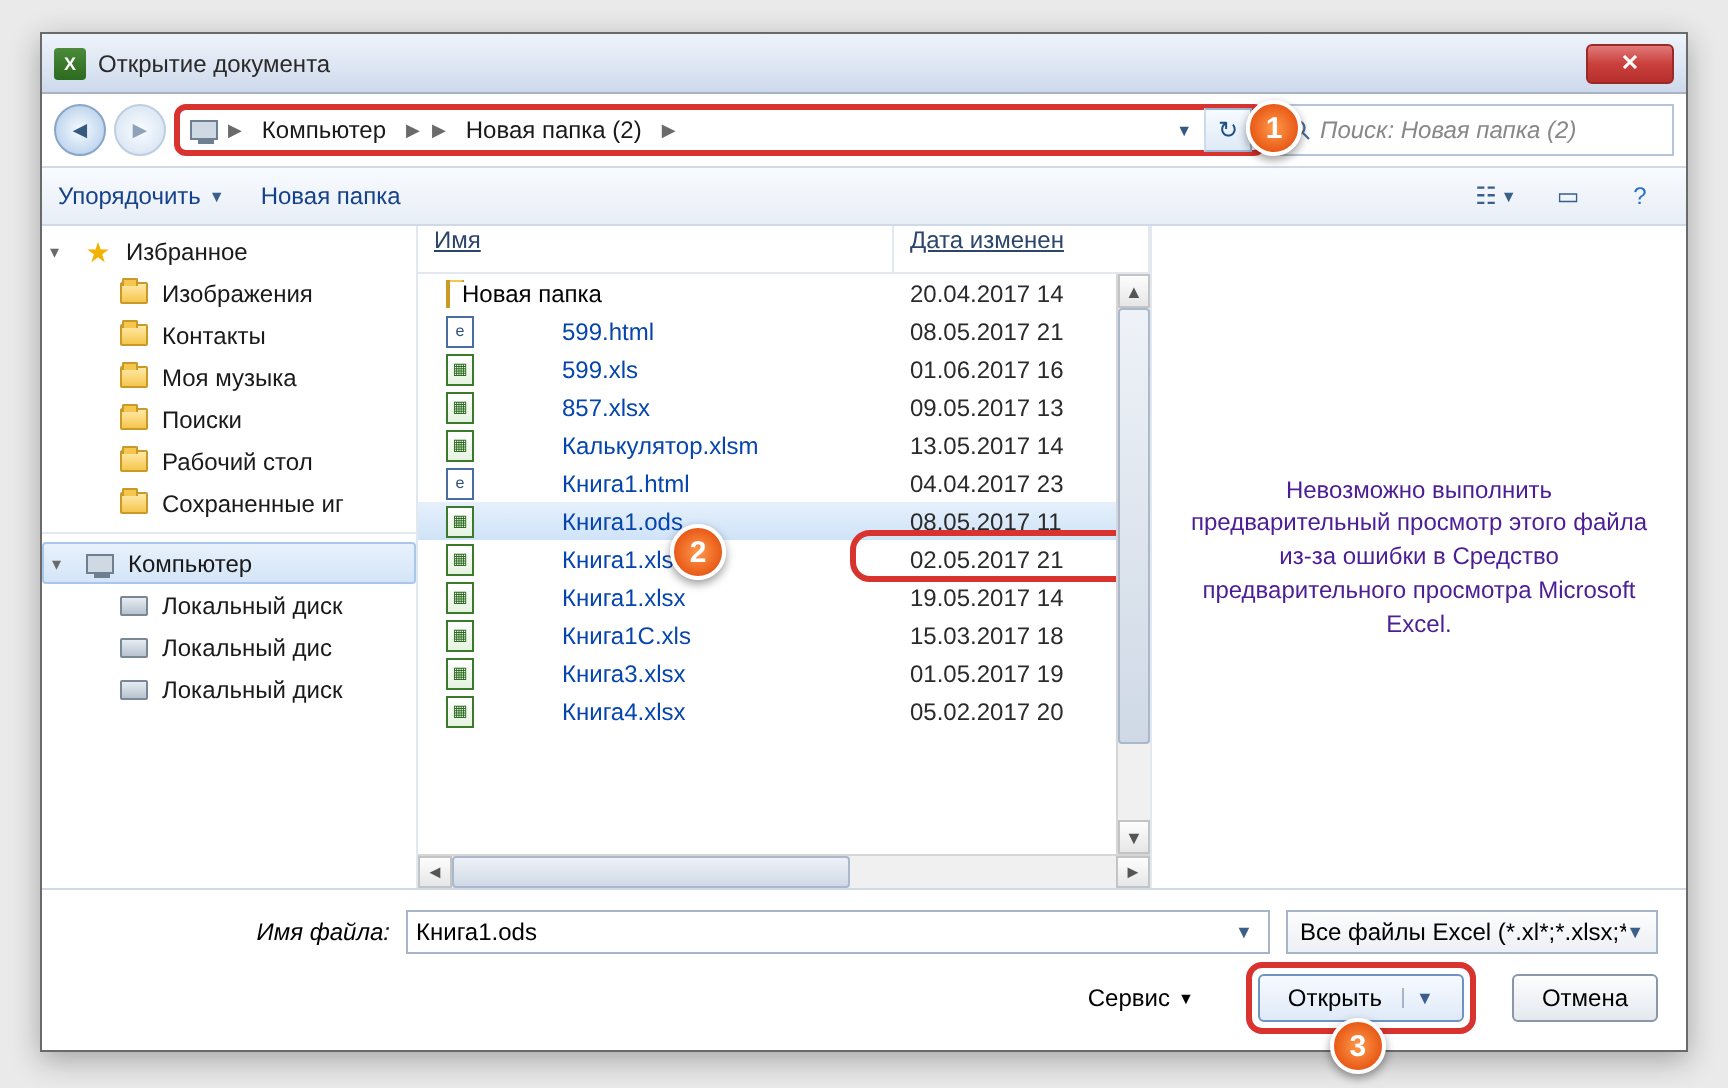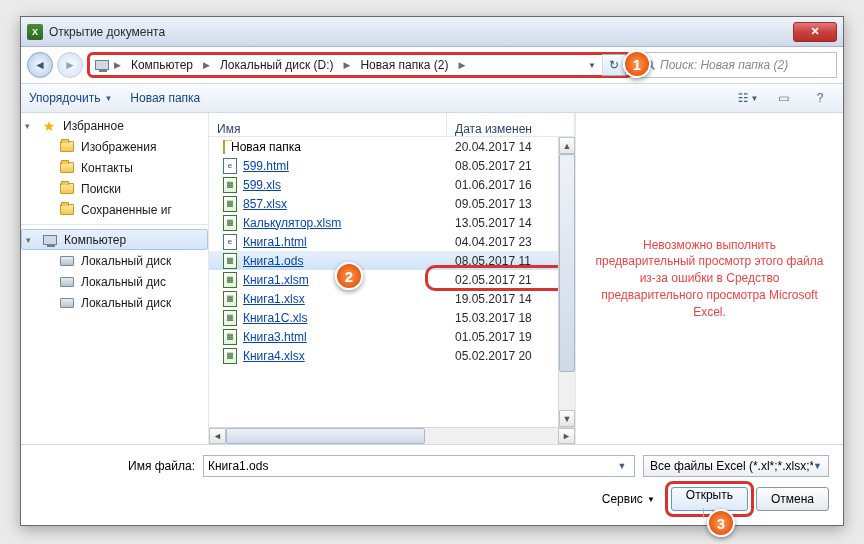--- a/index.html
+++ b/index.html
@@ -37,54 +37,54 @@
   .nav-item.sel{background:linear-gradient(#e8f1fb,#d4e5f8);border:1px solid #a9c7ea;border-radius:2px;height:21px;}
   .nav .divider{height:1px;background:#e3e7ee;margin:4px 0;}
   .folder-ico{background:linear-gradient(#ffe9a8,#f5c64e);border-radius:1px;width:14px;height:11px;border:1px solid #c99a28;position:relative;}
   .folder-ico:before{content:"";position:absolute;top:-3px;left:0;width:6px;height:3px;background:#f5c64e;border:1px solid #c99a28;border-bottom:none;border-radius:1px 1px 0 0;}
   .star-ico{color:#f2b200;font-size:14px;}
   .pc-ico{width:14px;height:10px;background:#cfd9e4;border:1px solid #6f7f92;position:relative;}
   .pc-ico:after{content:"";position:absolute;bottom:-3px;left:3px;width:8px;height:2px;background:#6f7f92;}
   .drive-ico{width:14px;height:10px;background:linear-gradient(#e6ecf2,#b8c3d0);border:1px solid #7a8896;border-radius:1px;}
   .filelist{flex:1;display:flex;flex-direction:column;min-width:0;}
   .colhead{height:24px;display:flex;align-items:center;border-bottom:1px solid #e3e7ee;color:#2c466b;}
-  .colhead .col{padding:0 8px;border-right:1px solid #e3e7ee;height:100%;display:flex;align-items:flex-end;}
+  .colhead .col{padding:0 8px;border-right:1px solid #e3e7ee;height:100%;display:flex;align-items:flex-start;text-decoration:underline;}
   .col-name{width:238px;}
   .col-date{flex:1;}
   .rows{flex:1;overflow:hidden;position:relative;}
   .row{display:flex;align-items:center;height:19px;white-space:nowrap;}
   .row .c-name{width:238px;display:flex;align-items:center;gap:6px;padding-left:14px;overflow:hidden;}
   .row .c-date{flex:1;padding-left:8px;color:#2a2a2a;}
   .row.sel{background:linear-gradient(#e6f0fb,#cfe3f8);}
   .row.sel .c-name,.row.sel .c-date{position:relative;}
   .sel-ring{position:absolute;left:216px;top:128px;width:320px;height:26px;border:3px solid #d8332f;border-radius:10px;pointer-events:none;z-index:15;}
   .file-ico{width:14px;height:16px;border:1px solid #8aa055;background:#fff;display:inline-flex;align-items:center;justify-content:center;font-size:8px;color:#3a6b1f;}
   .file-ico.xls{border-color:#3a7a2a;color:#2c6a1f;background:linear-gradient(#fff,#e6f3e0);}
   .file-ico.html{border-color:#4a6da0;color:#2b4f80;}
-  .link{color:#0645ad;text-decoration:underline;}
+  .link{color:#0645ad;margin-left:38px;}
   .hscroll{height:17px;background:#f0f0f0;border-top:1px solid #d6d6d6;display:flex;}
   .hscroll .arrow{width:17px;background:linear-gradient(#fdfdfd,#e6e6e6);border:1px solid #c4c4c4;display:flex;align-items:center;justify-content:center;font-size:9px;color:#555;}
   .hscroll .track{flex:1;position:relative;}
   .hscroll .thumb{position:absolute;left:0;top:0;bottom:0;width:60%;background:linear-gradient(#eef2f7,#cfd9e6);border:1px solid #a9b8cc;border-radius:2px;}
-  .preview{width:268px;border-left:1px solid #e3e7ee;display:flex;align-items:center;justify-content:center;padding:12px 18px;text-align:center;color:#ef4444;line-height:1.4;}
+  .preview{width:268px;border-left:1px solid #e3e7ee;display:flex;align-items:center;justify-content:center;padding:12px 18px;text-align:center;color:#4c1d95;line-height:1.4;}
   .vscroll{width:17px;background:#f0f0f0;border-left:1px solid #d6d6d6;display:flex;flex-direction:column;}
   .vscroll .arrow{height:17px;background:linear-gradient(#fdfdfd,#e6e6e6);border:1px solid #c4c4c4;display:flex;align-items:center;justify-content:center;font-size:9px;color:#555;}
   .vscroll .track{flex:1;position:relative;}
   .vscroll .thumb{position:absolute;top:0;left:0;right:0;height:85%;background:linear-gradient(#eef2f7,#cfd9e6);border:1px solid #a9b8cc;border-radius:2px;}
   .footer{padding:10px 14px 12px;}
   .field-row{display:flex;align-items:center;gap:8px;margin-bottom:10px;}
-  .field-row .lbl{width:160px;text-align:right;}
+  .field-row .lbl{width:160px;text-align:right;font-style:italic;}
   .combo{flex:1;height:22px;border:1px solid #a6b5c8;background:#fff;display:flex;align-items:center;padding:0 4px;}
   .combo .dd{margin-left:auto;width:16px;text-align:center;color:#3a5f8a;font-size:9px;}
   .type-combo{width:186px;height:22px;border:1px solid #a6b5c8;background:linear-gradient(#fdfdfd,#eceff4);display:flex;align-items:center;padding:0 6px;white-space:nowrap;overflow:hidden;}
   .type-combo .dd{margin-left:auto;font-size:9px;color:#3a5f8a;}
-  .btn-row{display:flex;align-items:center;justify-content:flex-end;gap:8px;position:relative;}
+  .btn-row{display:flex;align-items:center;justify-content:flex-end;gap:24px;position:relative;}
   .svc{display:flex;align-items:center;gap:4px;margin-right:8px;}
   .btn{height:24px;padding:0 14px;border:1px solid #8a97a8;background:linear-gradient(#fdfdfd,#e4e9ef);border-radius:3px;display:flex;align-items:center;gap:6px;cursor:pointer;position:relative;}
-  .btn.open{border:1px solid #6f93c1;background:linear-gradient(#f6faff,#dfeaf8);flex-direction:column;}
+  .btn.open{border:1px solid #6f93c1;background:linear-gradient(#f6faff,#dfeaf8);}
   .btn .split{border-left:1px solid #a6b5c8;padding-left:6px;margin-left:4px;font-size:9px;color:#3a5f8a;}
   .open-ring{position:absolute;border:3px solid #d8332f;border-radius:8px;pointer-events:none;}
   .listwrap{display:flex;flex:1;min-width:0;}
 </style>
 </head>
 <body>
 
 <div class="dialog">
 
   <div class="titlebar">
@@ -97,21 +97,20 @@
     <div class="navbtn">◄</div>
     <div class="navbtn disabled">►</div>
     <div class="addr-wrap" style="flex:1;">
       <div class="addrbar">
         <span class="crumb-ico">
             <span class="pc-ico"></span>
           </span>
         <span class="crumb-sep">▶</span>
         <span class="crumb">Компьютер</span>
         <span class="crumb-sep">▶</span>
-        <span class="crumb">Локальный диск (D:)</span>
         <span class="crumb-sep">▶</span>
         <span class="crumb">Новая папка (2)</span>
         <span class="crumb-sep">▶</span>
         <div class="addr-tail">
           <span class="addr-dd">▼</span>
           <div class="refresh">↻</div>
         </div>
       </div>
       <div class="badge" style="right:-18px;top:-2px;">1</div>
     </div>
@@ -156,21 +155,33 @@
           <div class="nav-item l2">
             <span class="ico">
               <span class="folder-ico"></span>
             </span>
             <span>Контакты</span>
           </div>
           <div class="nav-item l2">
             <span class="ico">
               <span class="folder-ico"></span>
             </span>
+            <span>Моя музыка</span>
+          </div>
+          <div class="nav-item l2">
+            <span class="ico">
+              <span class="folder-ico"></span>
+            </span>
             <span>Поиски</span>
+          </div>
+          <div class="nav-item l2">
+            <span class="ico">
+              <span class="folder-ico"></span>
+            </span>
+            <span>Рабочий стол</span>
           </div>
           <div class="nav-item l2">
             <span class="ico">
               <span class="folder-ico"></span>
             </span>
             <span>Сохраненные иг</span>
           </div>
         </div>
       <div class="divider"></div>
       <div class="nav-item sel">
@@ -281,21 +292,21 @@
             <div class="row">
               <div class="c-name">
                 <span class="file-ico xls">▦</span>
                 <span class="link">Книга1C.xls</span>
               </div>
               <div class="c-date">15.03.2017 18</div>
             </div>
             <div class="row">
               <div class="c-name">
                 <span class="file-ico xls">▦</span>
-                <span class="link">Книга3.html</span>
+                <span class="link">Книга3.xlsx</span>
               </div>
               <div class="c-date">01.05.2017 19</div>
             </div>
             <div class="row">
               <div class="c-name">
                 <span class="file-ico xls">▦</span>
                 <span class="link">Книга4.xlsx</span>
               </div>
               <div class="c-date">05.02.2017 20</div>
             </div>

